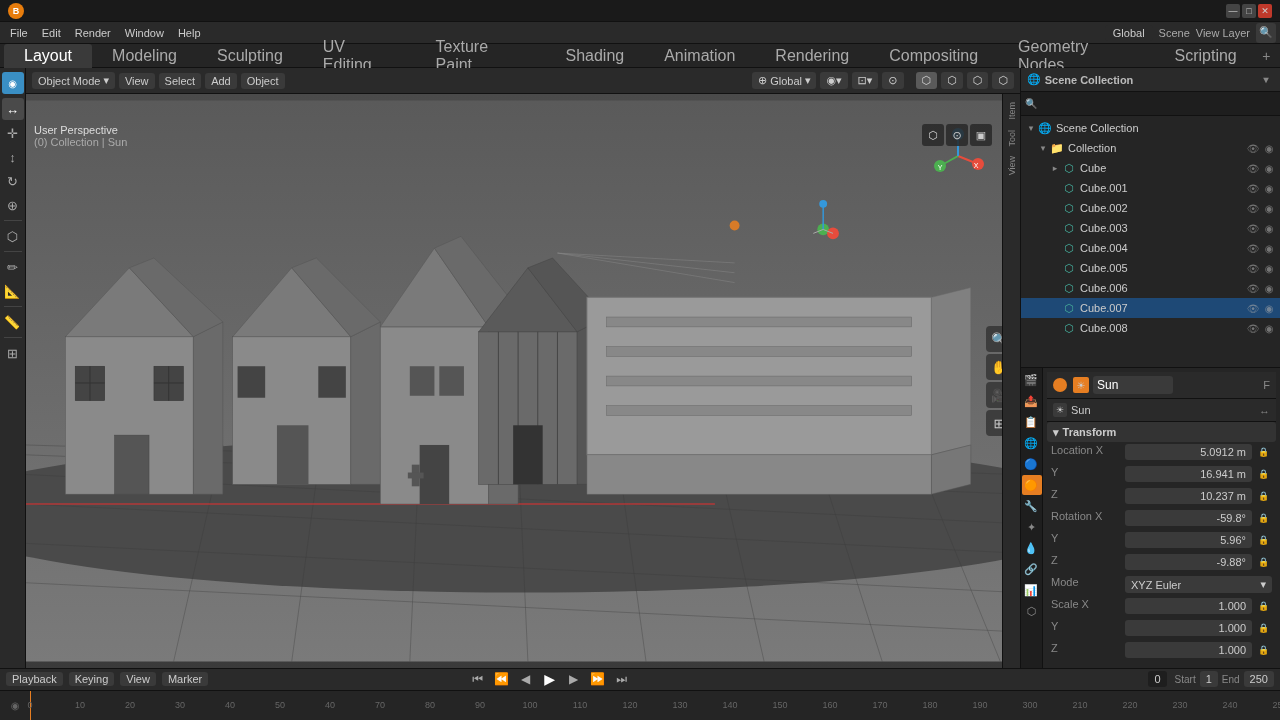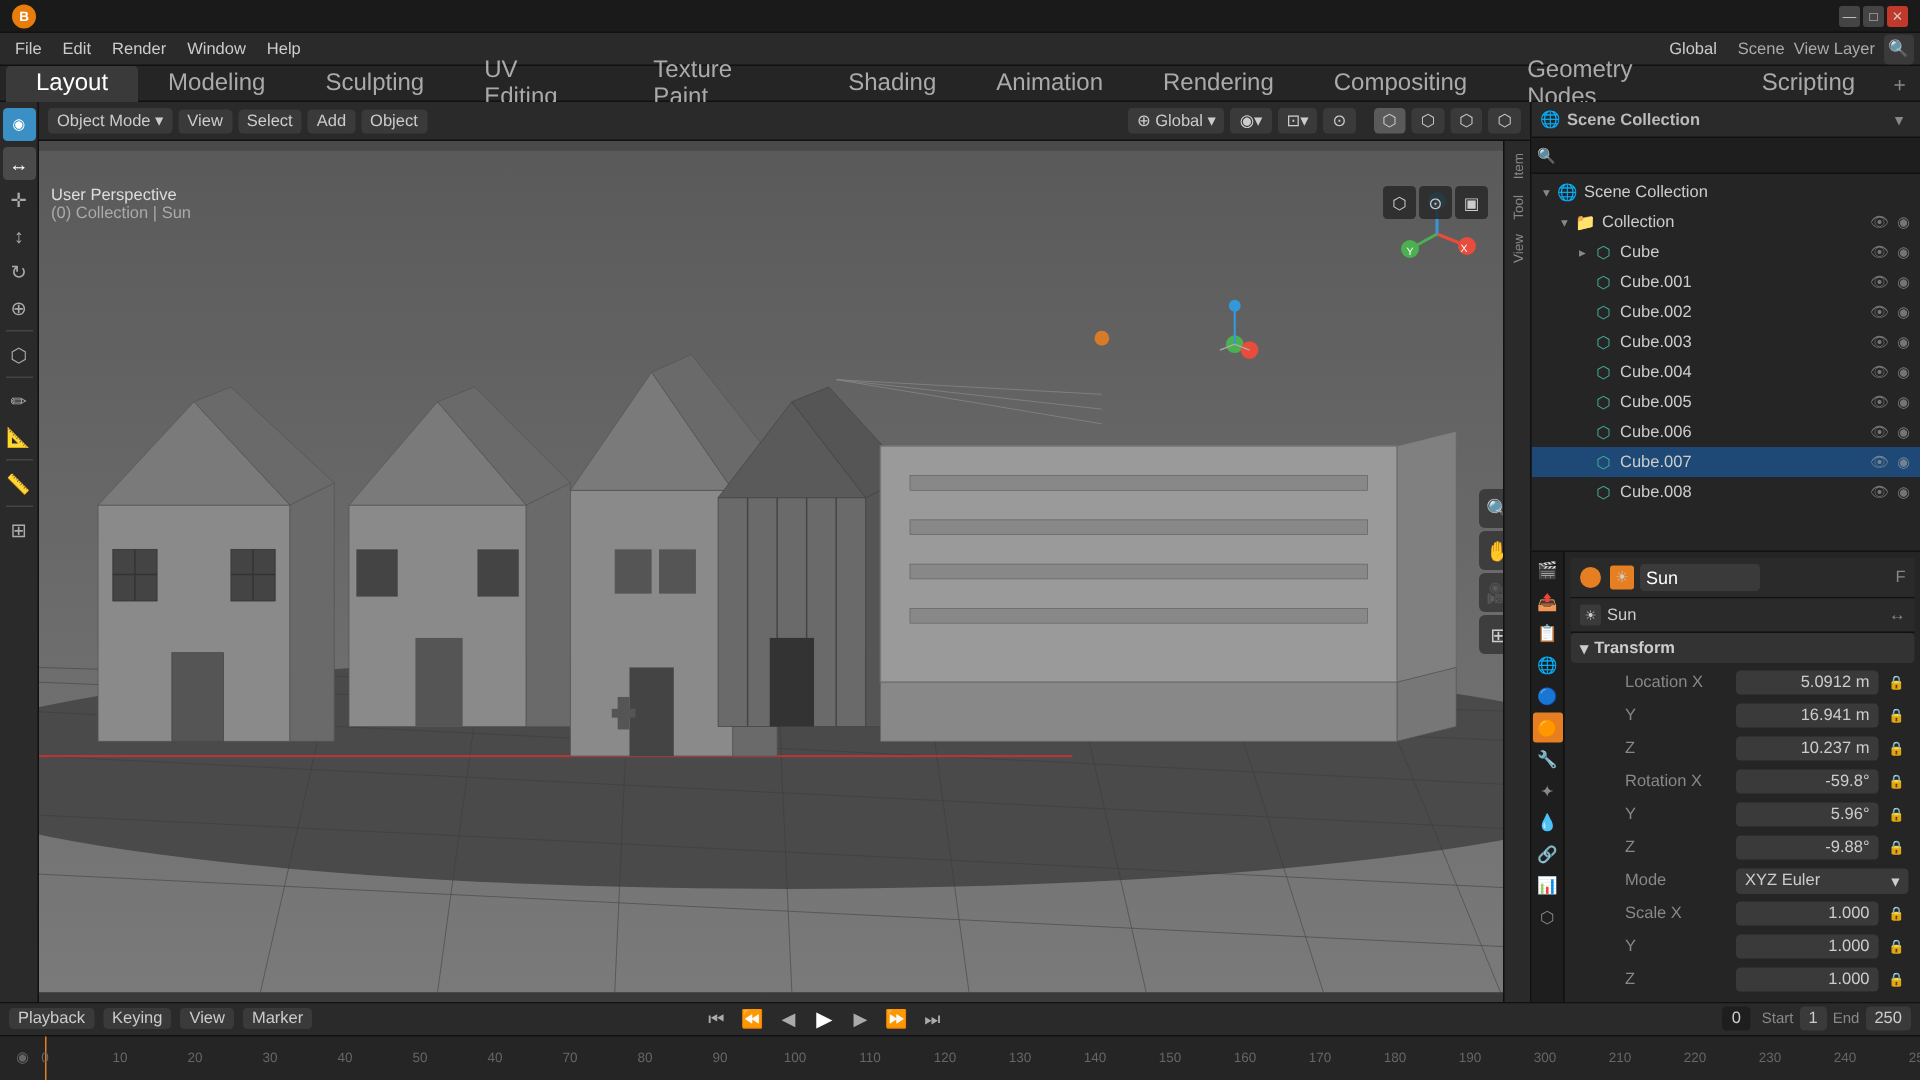--- a/index.html
+++ b/index.html
@@ -360,25 +360,24 @@
       padding: 0 6px;
       cursor: pointer;
       border-radius: 3px;
       font-size: 11px;
       font-weight: bold;
       color: #ccc;
       gap: 4px;
     }
     .prop-row {
       display: flex;
-      align-items: center;
+      align-items: flex-start;
       height: 22px;
       padding: 0 4px;
       gap: 4px;
-      margin-left: 32px;
     }
     .prop-label {
       color: #888;
       font-size: 11px;
       min-width: 70px;
     }
     .prop-value {
       flex: 1;
       background: #3a3a3a;
       border-radius: 3px;

